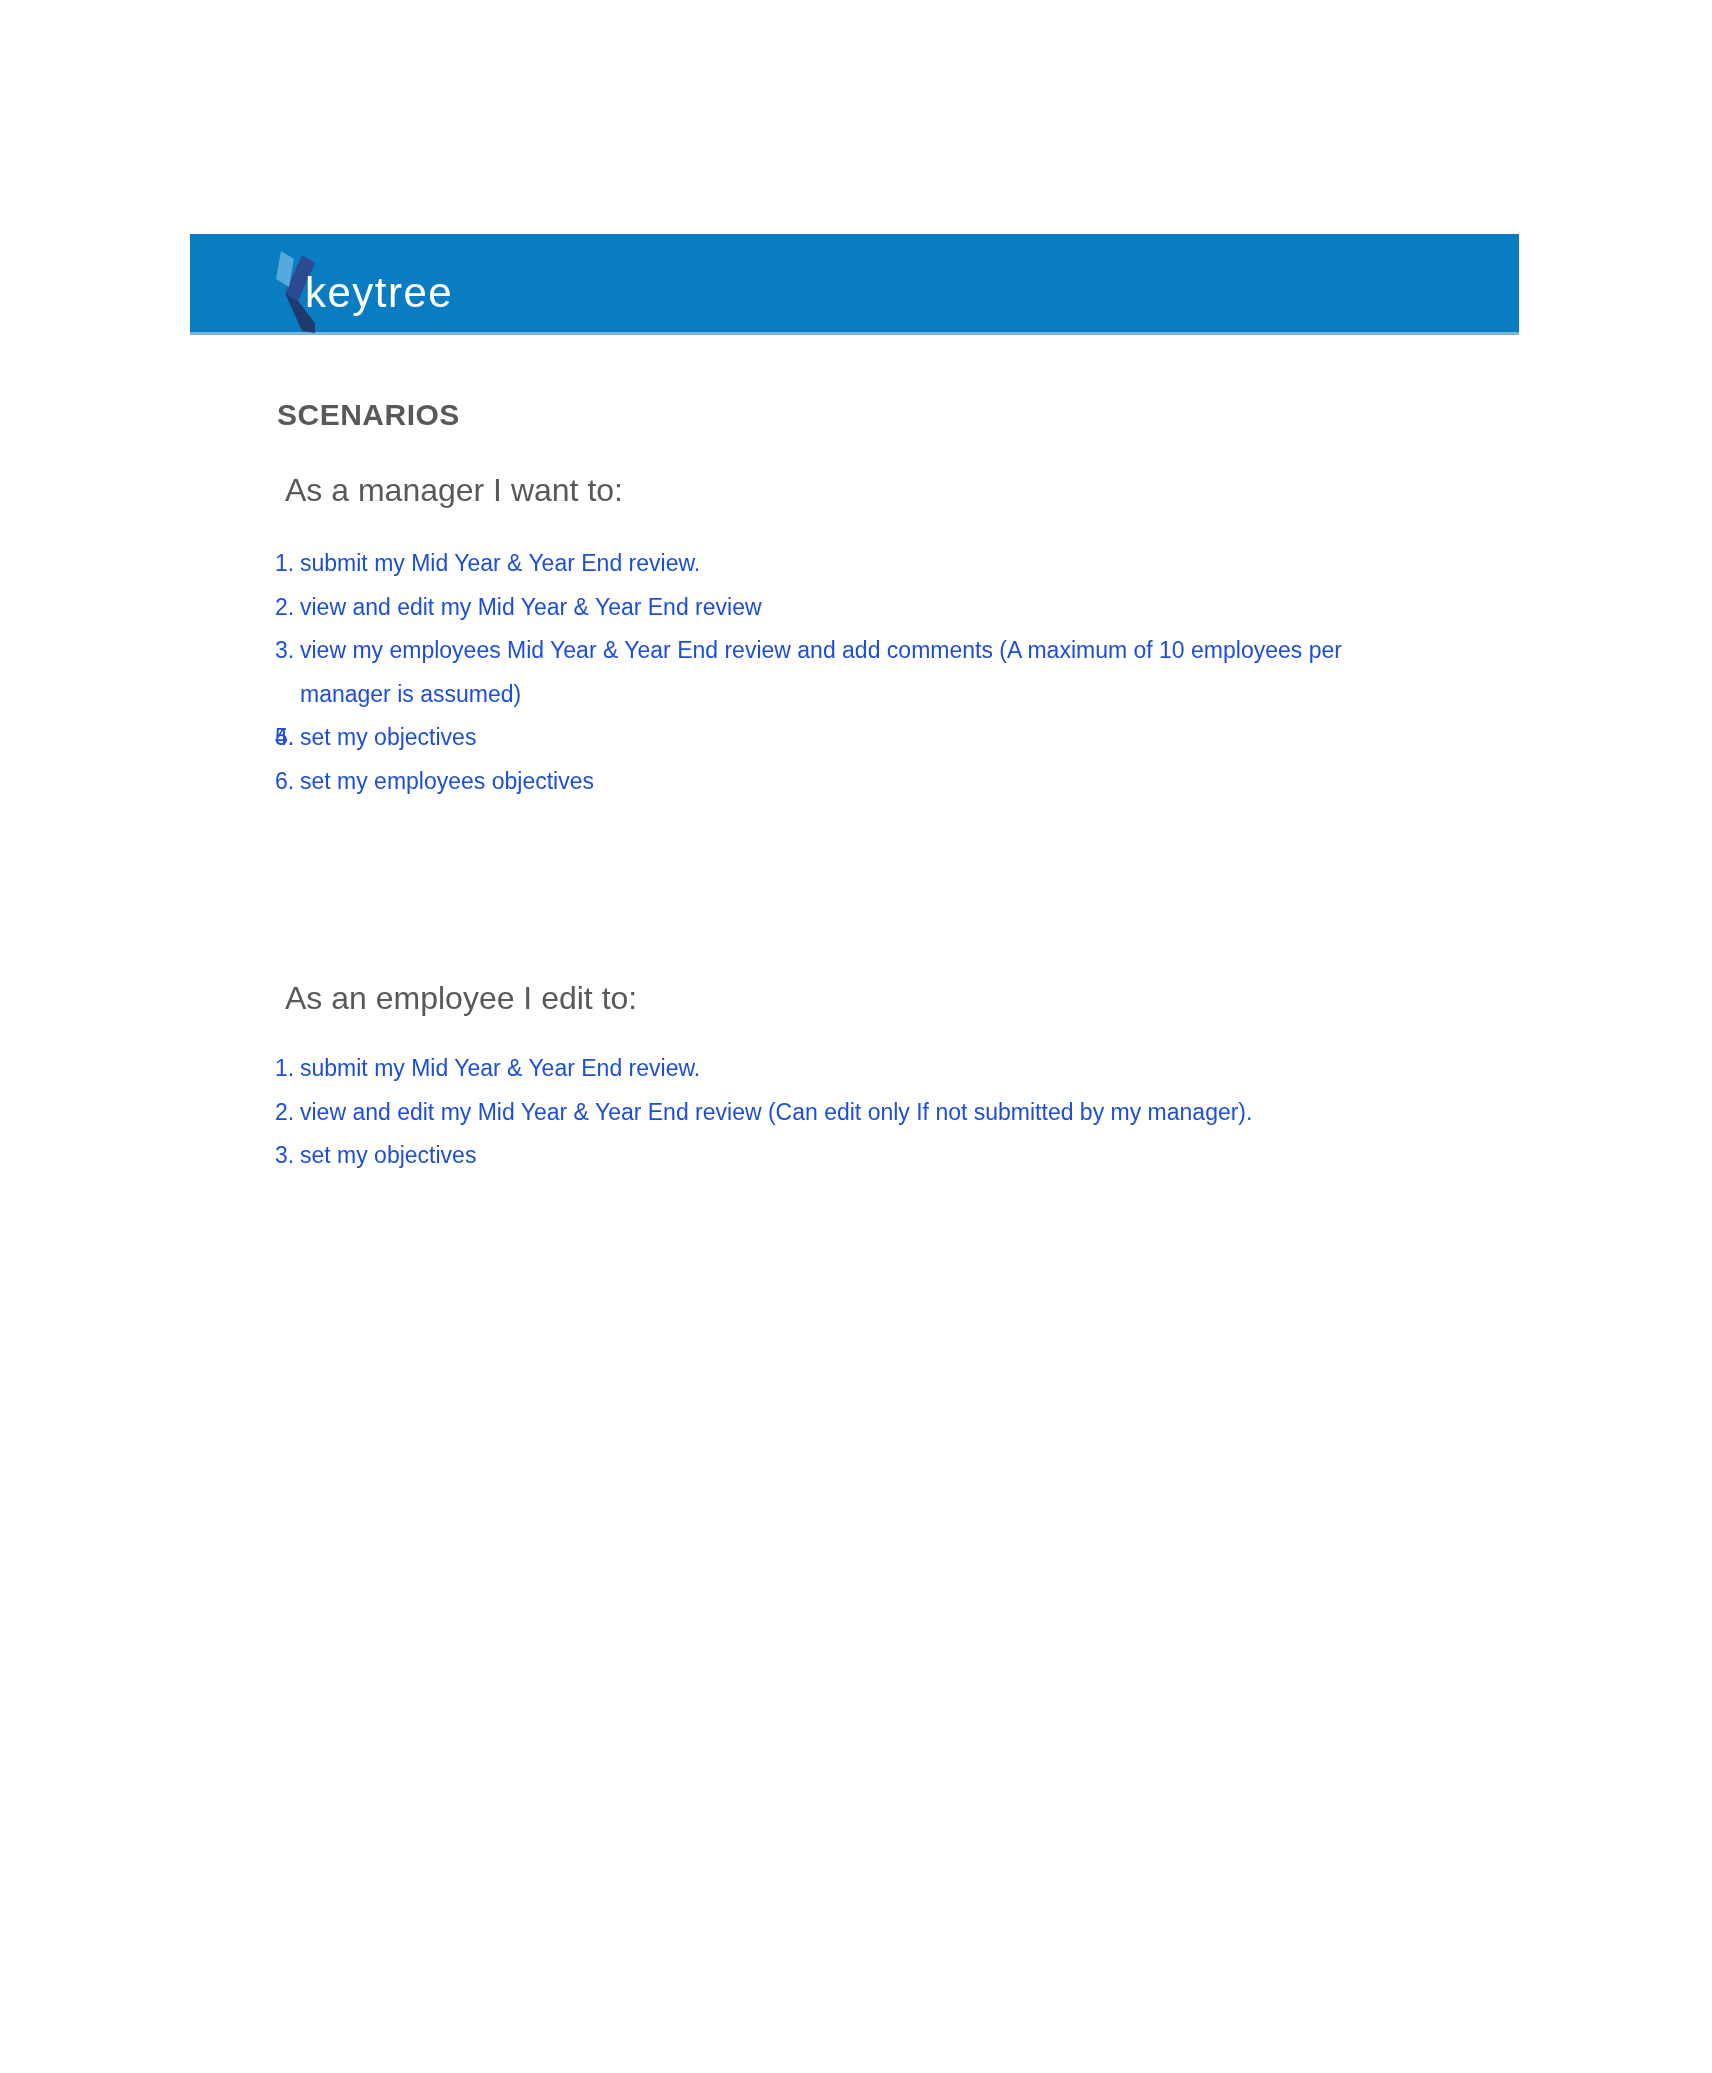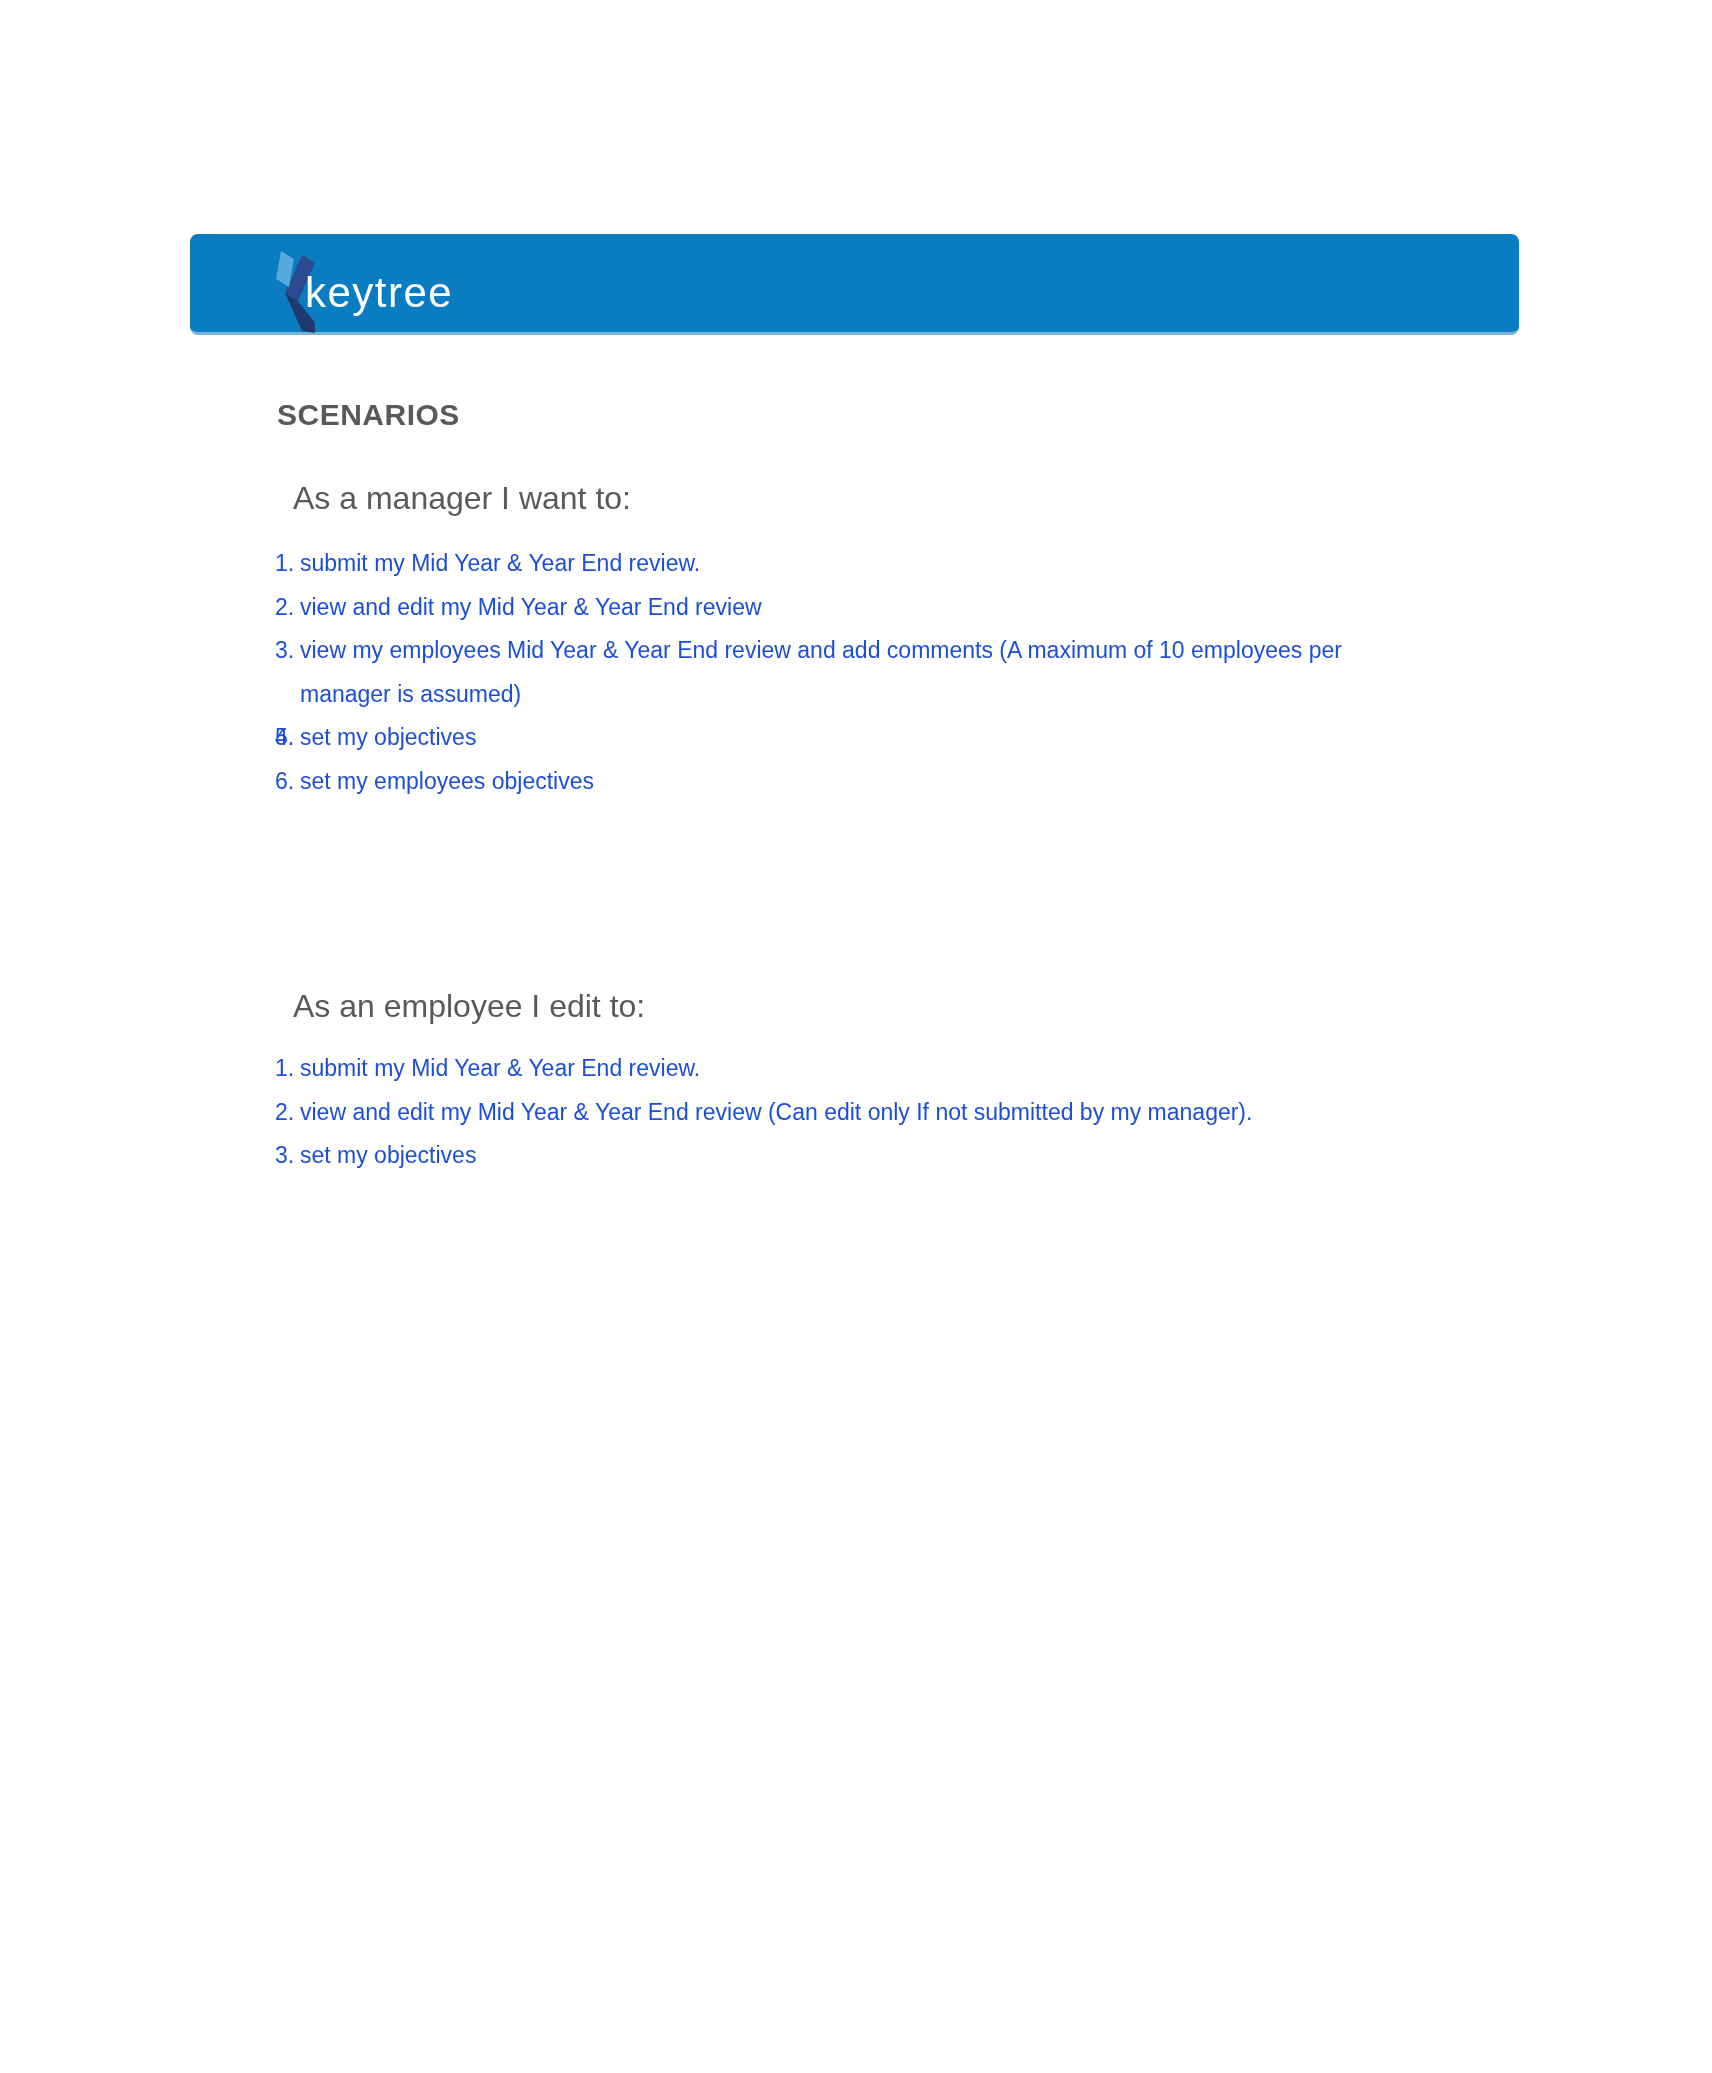--- a/index.html
+++ b/index.html
@@ -18,21 +18,20 @@
 
   
   .banner {
     position: absolute;
     left: 190px;
     top: 234px;
     width: 1329px;
     height: 98px;
     background: #0a7cc1;
     border-bottom: 3px solid #7ab3dc;
-    border-radius: 8px;
   }
   .logo {
     position: absolute;
     left: 83px;
     top: 14px;
     width: 420px;
     height: 84px;
   }
   .logo-mark {
     position: absolute;
@@ -64,21 +63,21 @@
     font-weight: 700;
     margin: 0;
   }
   .section-heading {
     position: absolute;
     left: 277px;
     font-size: 32px;
     line-height: 1.1;
     color: #58595b;
     font-weight: 400;
-    margin: 16px;
+    margin: 8px;
     white-space: nowrap;
   }
   #heading-manager  { top: 465px; }
   #heading-employee { top: 973px; }
 
   ol.scenario-list {
     position: absolute;
     left: 275px;
     width: 1150px;
     margin: 0;

